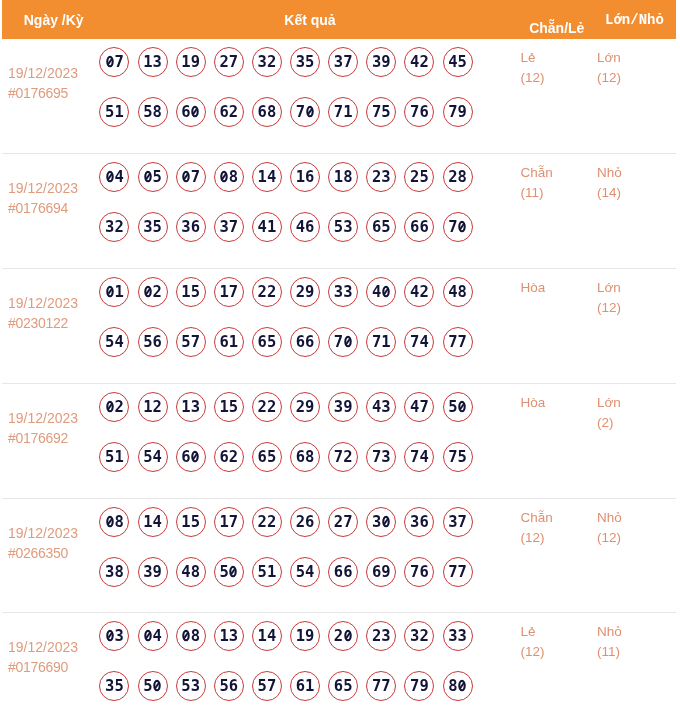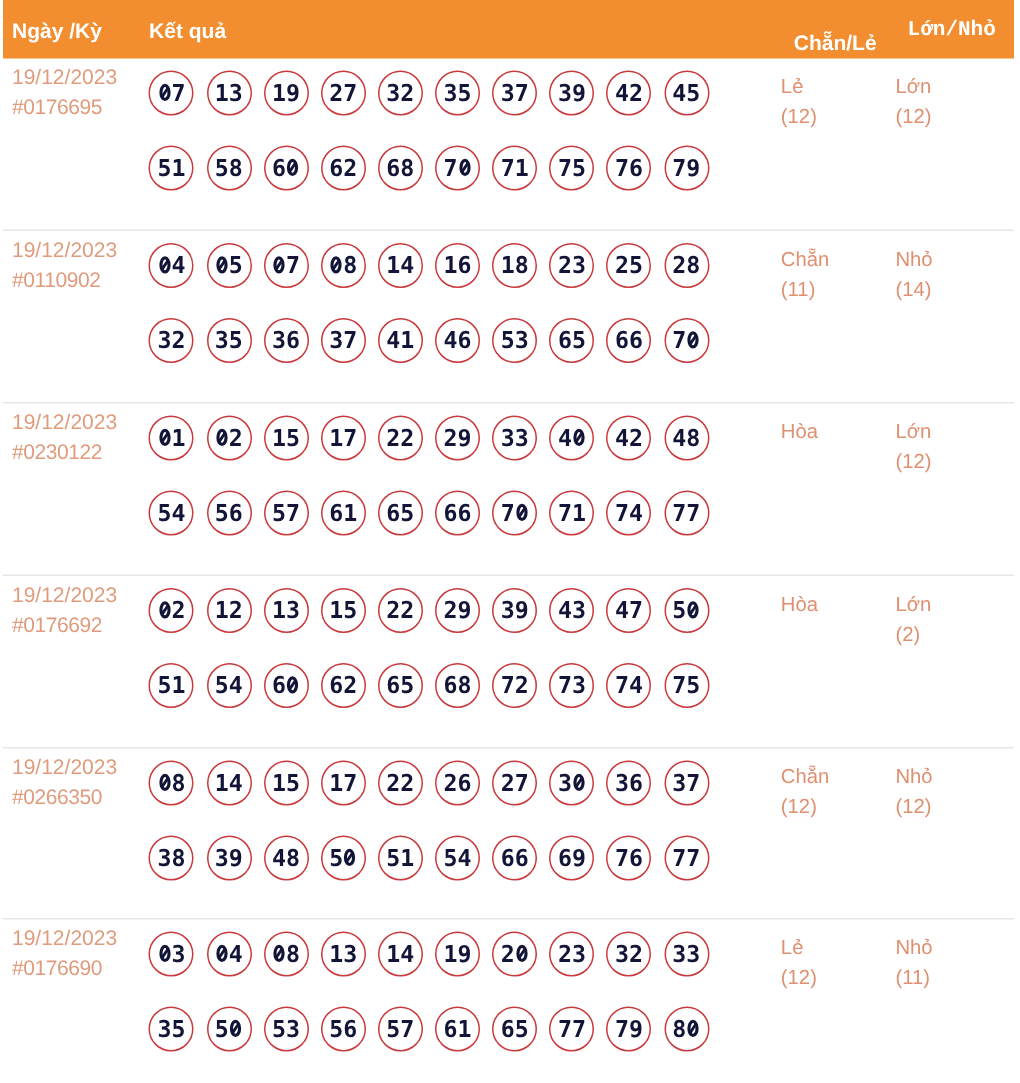--- a/index.html
+++ b/index.html
@@ -10,29 +10,29 @@
     font-family:"Liberation Sans", sans-serif;
     -webkit-font-smoothing:antialiased;
   }
   .table{
     position:absolute;left:2px;top:0;width:674px;
   }
   .thead{
     height:39px;background:#F28E30;display:flex;align-items:center;
   }
   .th{
-    color:#ffffff;font-weight:bold;font-size:14px;
+    color:#ffffff;font-weight:bold;font-size:14px;text-align:center;
   }
   .th-date{width:97.4px;padding-left:6px;box-sizing:border-box;}
   .th-result{width:421.2px;}
   .th-oe{width:76.4px;text-align:center;padding-right:4px;box-sizing:border-box;margin-top:16px;}
   .th-bs{width:79px;text-align:center;padding-right:4px;box-sizing:border-box;font-family:Liberation Mono, monospace;}
 
   .row{display:flex;border-bottom:1px solid #e6e6e6;height:115px;box-sizing:border-box;position:relative;}
-  .c-date{width:97.4px;padding-left:6px;padding-top:2px;box-sizing:border-box;color:#DF9B7C;font-size:14px;line-height:20px;}
+  .c-date{width:97.4px;padding-left:6px;padding-top:24px;box-sizing:border-box;color:#DF9B7C;font-size:14px;line-height:20px;}
   .draw-id{letter-spacing:-0.28px;}
   .c-result{width:421.2px;padding-top:7.6px;position:relative;}
   .balls{display:flex;height:30px;}
   .balls.r2{margin-top:20.2px;}
   .ball{
     width:30px;height:30px;border:1.45px solid #C93A3C;border-radius:50%;
     box-sizing:border-box;display:flex;align-items:center;justify-content:center;
     color:#121438;font-family:"DejaVu Sans Mono", monospace;font-size:15.5px;font-weight:bold;
     margin-right:8.14px;letter-spacing:0px;
   }
@@ -160,21 +160,21 @@
           <div>(12)</div>
         </div>
         <div class="c-bs">
           <div>Lớn</div>
           <div>(12)</div>
         </div>
       </div>
       <div class="row r1">
         <div class="c-date">
           <div>19/12/2023</div>
-          <div class="draw-id">#0110902</div>
+          <div class="draw-id">#0176694</div>
         </div>
         <div class="c-result">
           <div class="balls">
             <span class="ball">
               <span class="dg z">0<svg width="7.6" height="11.6" viewBox="0 0 76 116" aria-hidden="true">
                   <ellipse cx="38" cy="58" rx="27" ry="47" fill="none" stroke="#121438" stroke-width="21"></ellipse>
                   <line x1="19" y1="86" x2="57" y2="30" stroke="#121438" stroke-width="19" stroke-linecap="butt"></line>
                 </svg></span>
               <span class="dg">4</span>
             </span>

